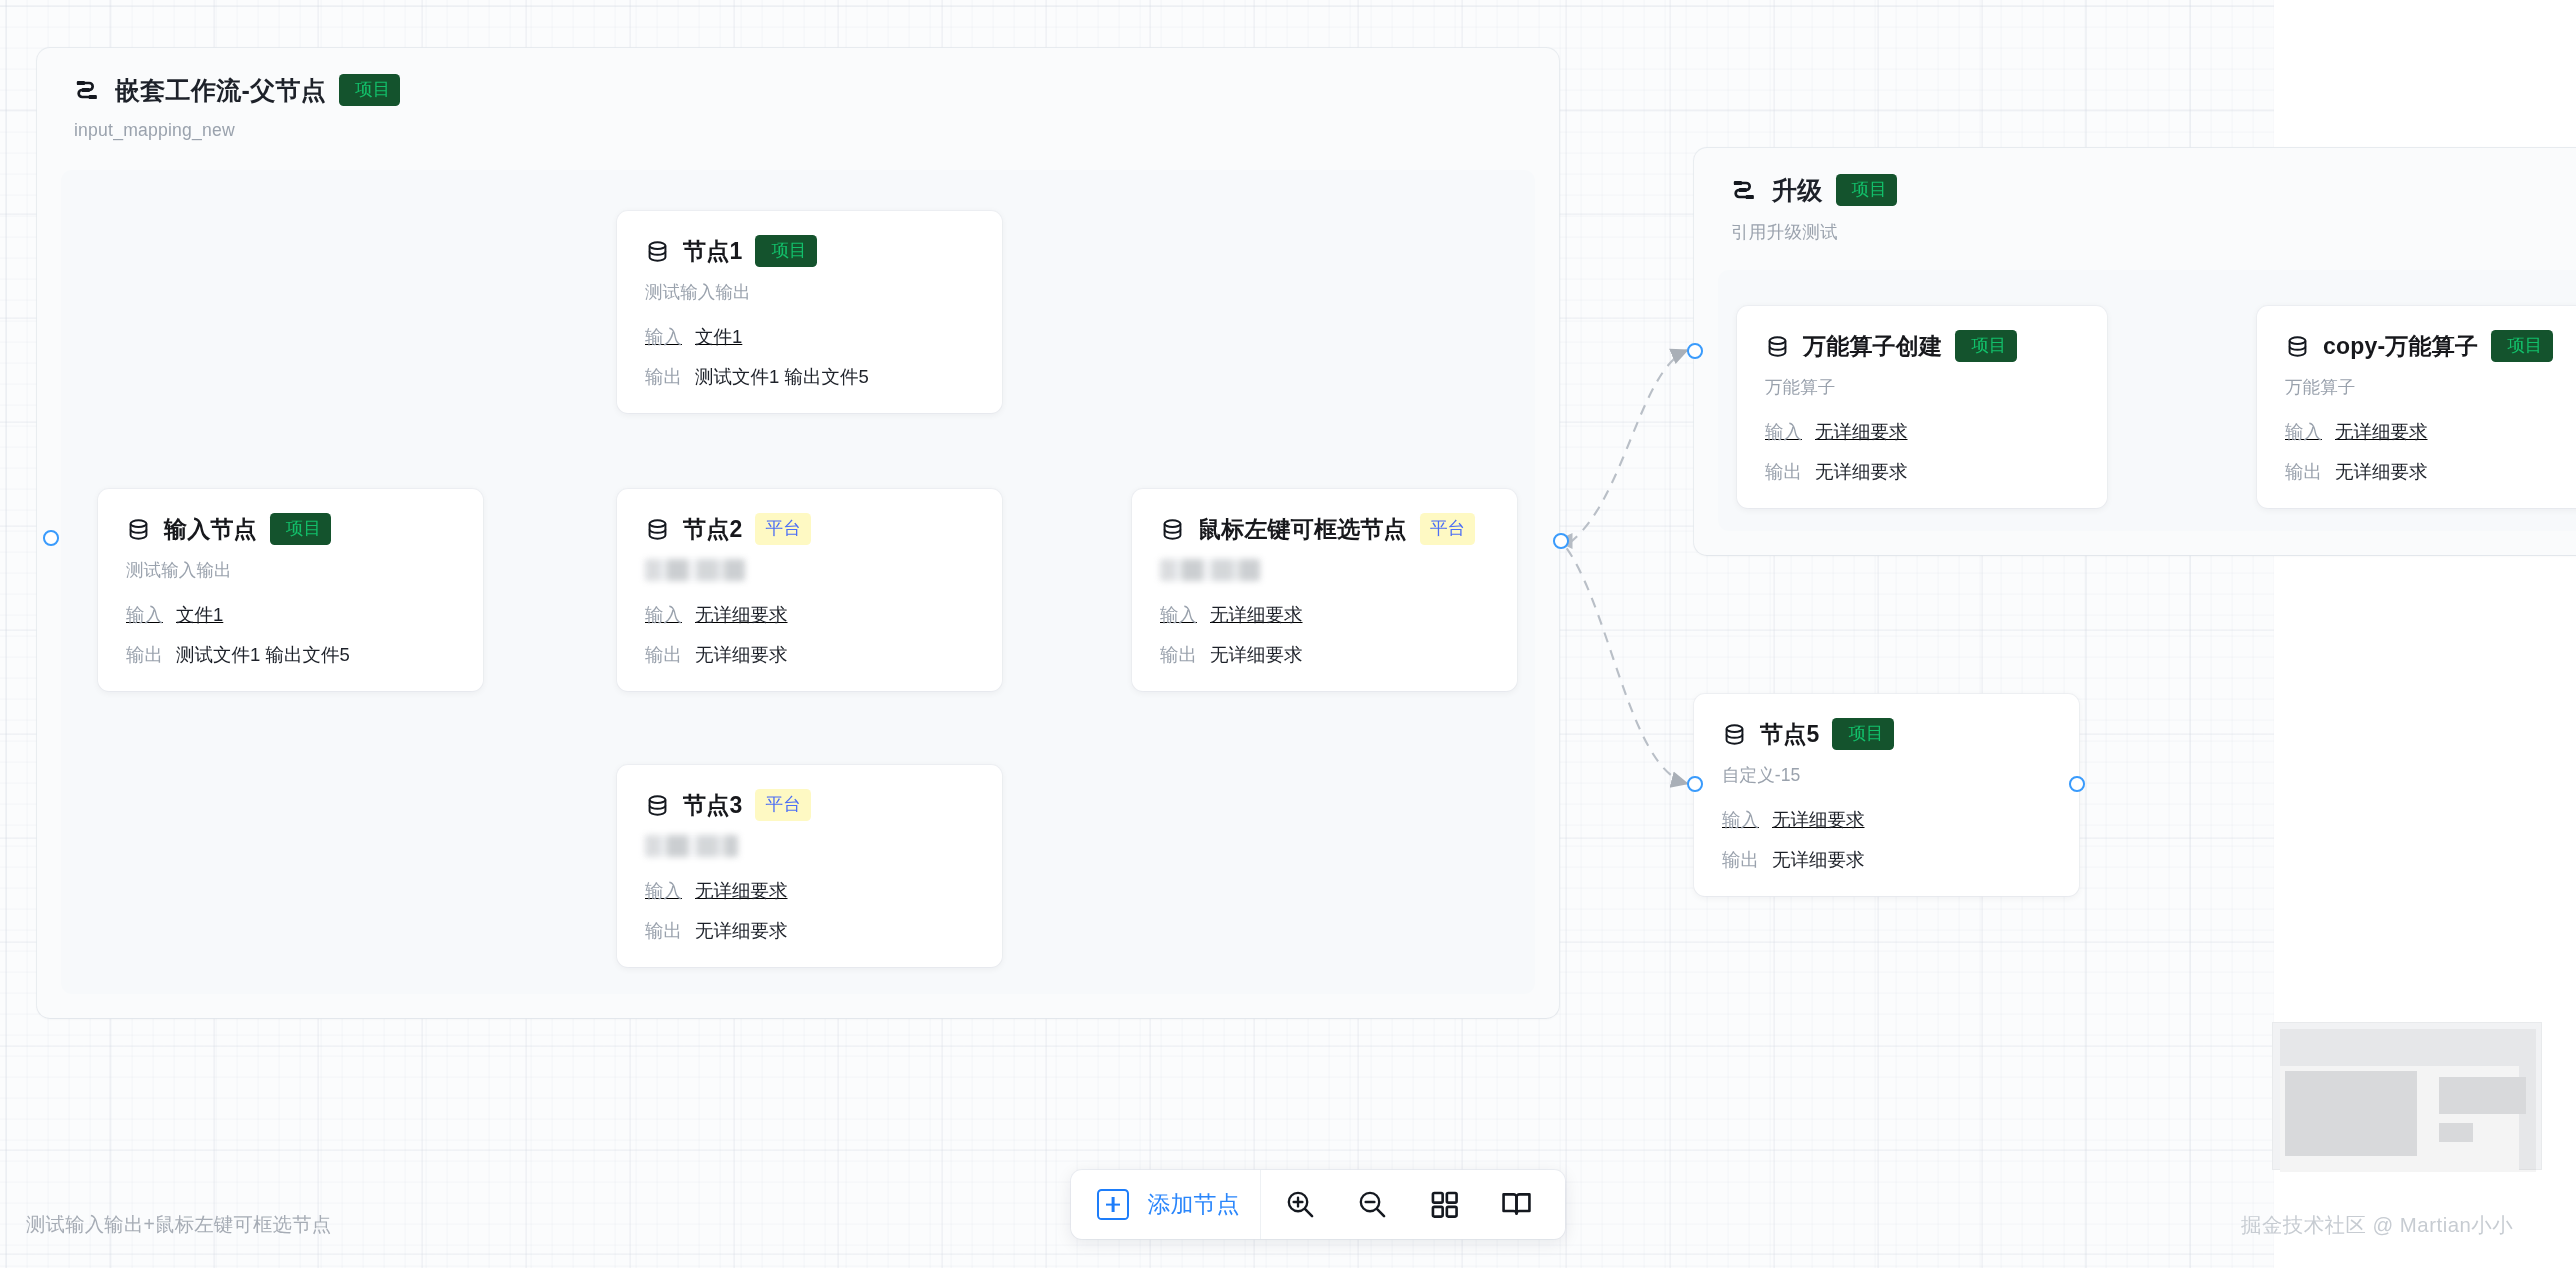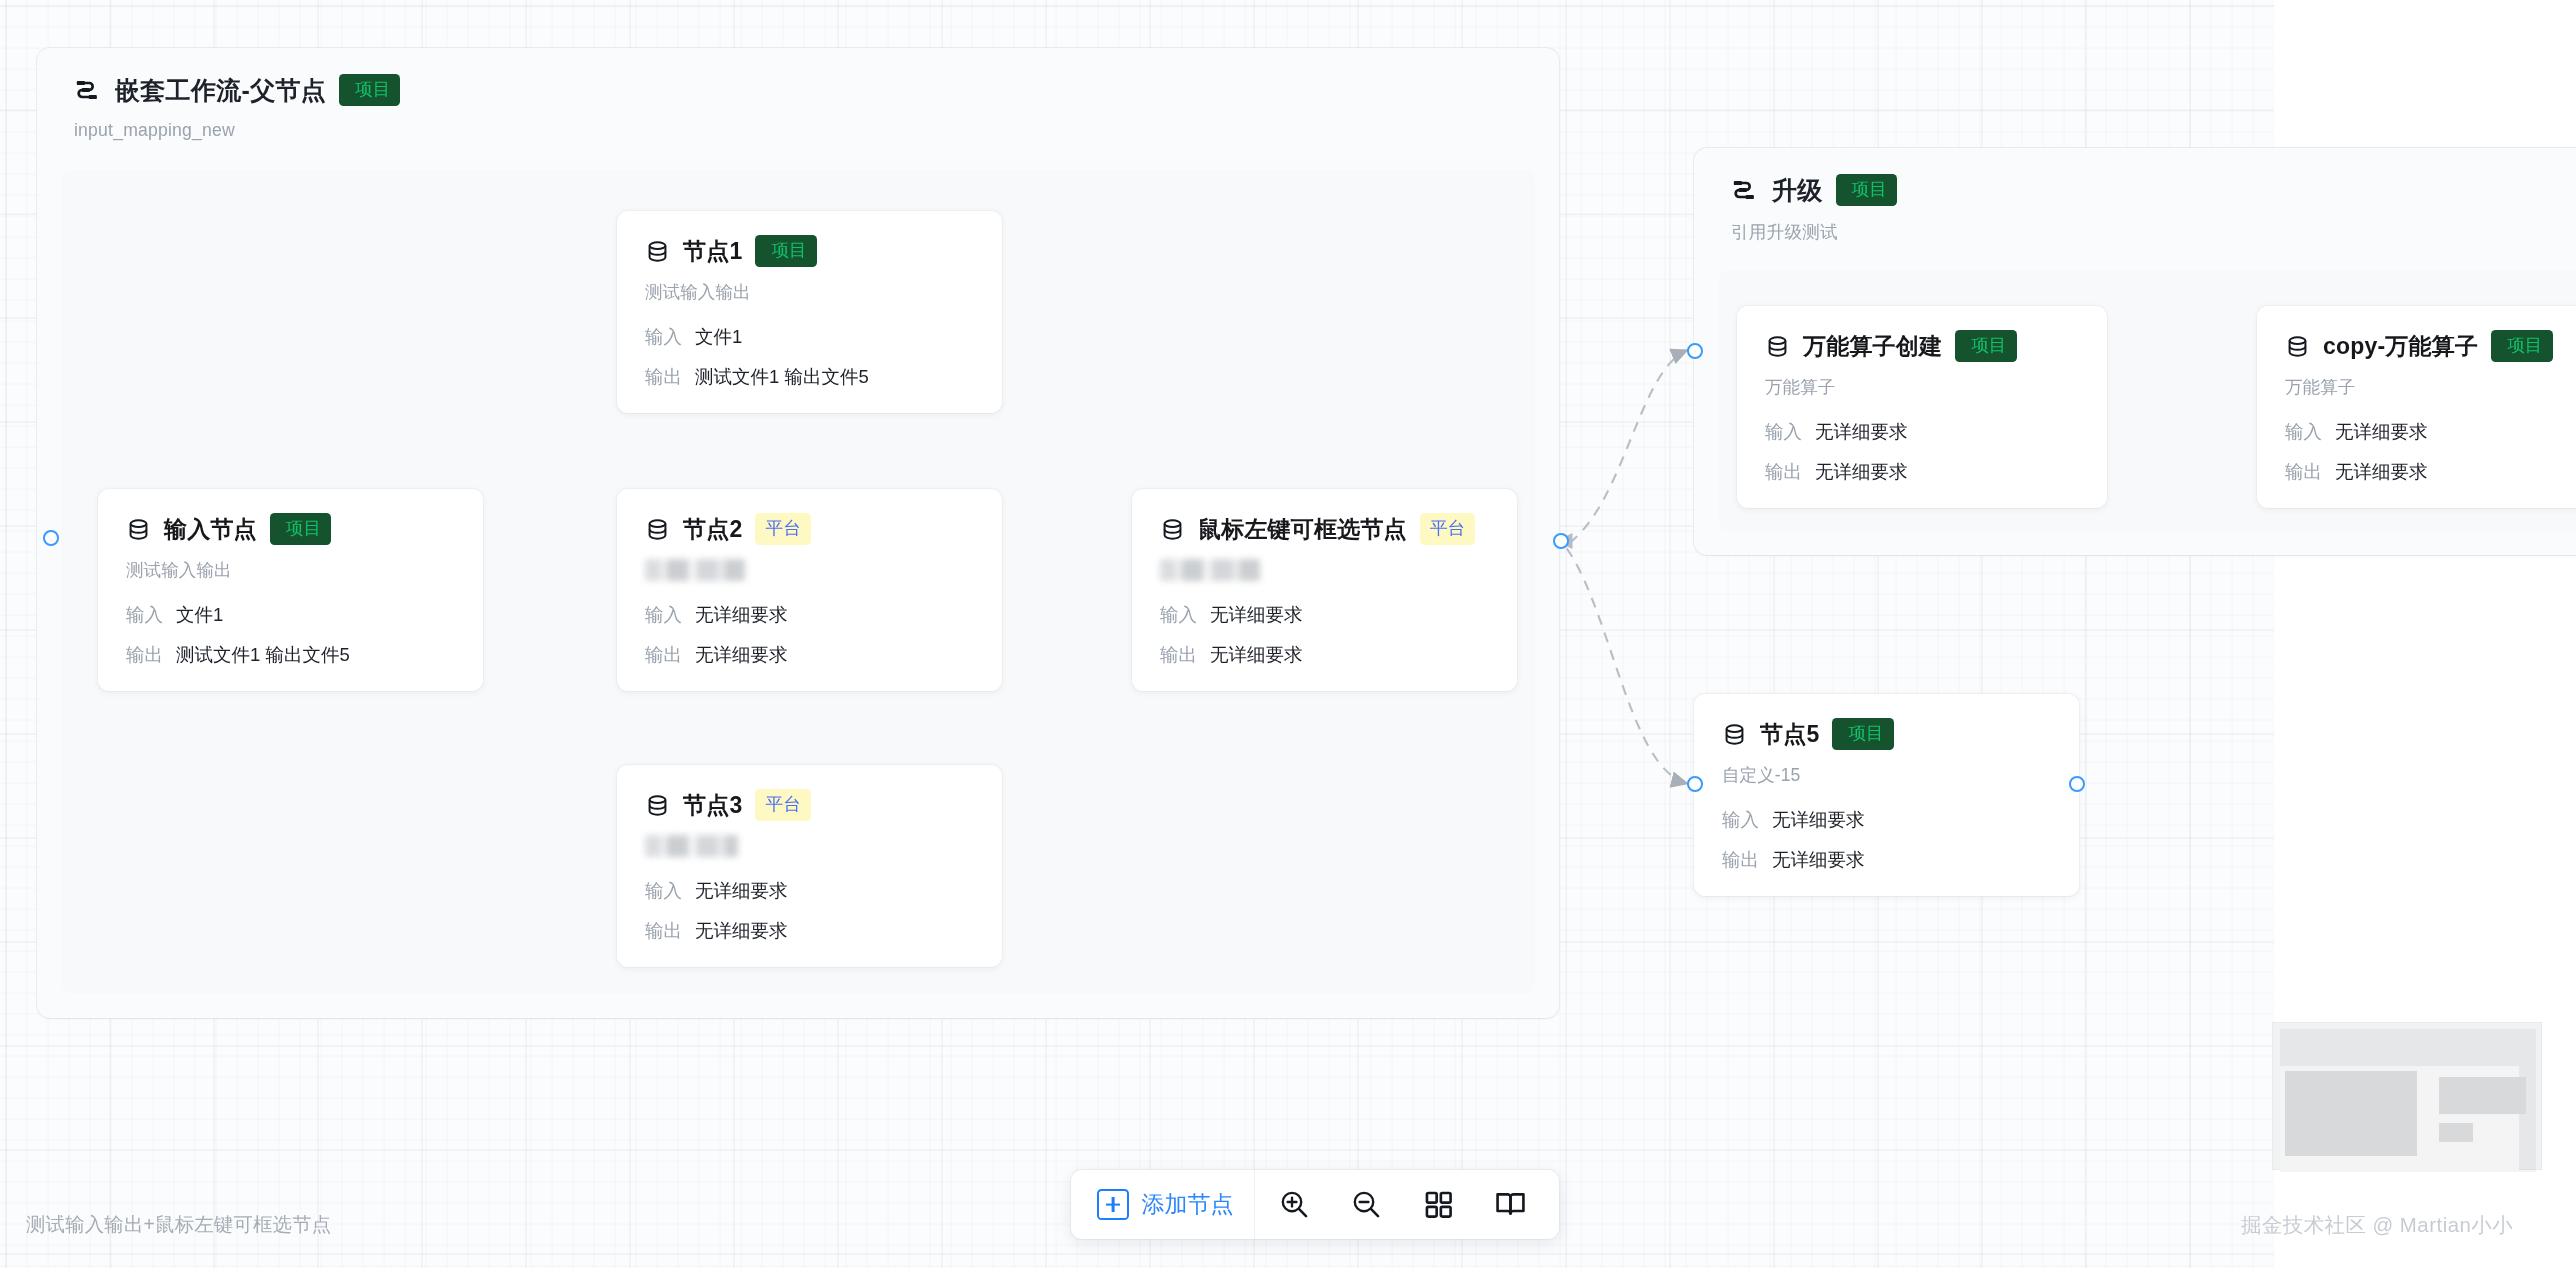--- a/index.html
+++ b/index.html
@@ -74,39 +74,39 @@
     background:
       linear-gradient(90deg,
         #d9dbde 0 15px, #eceef0 15px 22px, #c9cccf 22px 43px,
         #f2f3f5 43px 52px, #d2d5d8 52px 72px, #e6e8ea 72px 80px, #cacdd0 80px 100px);
     filter: blur(3px);
     opacity: .95;
   }
   .node-desc.blurred.w2::after { width: 93px; }
   .node-rows { margin-top: 22px; }
   .node-row { display: flex; align-items: baseline; gap: 13px; margin-top: 15px; }
-  .node-row:first-child { margin-top: 0; }
+  .node-row:first-child { margin-top: 0; text-decoration: underline; }
   .row-label { font-size: 18.5px; color: #9aa2ad; white-space: nowrap; }
   .row-value { font-size: 18.5px; color: #1d2129; white-space: nowrap; }
 
   
   .port {
     position: absolute; width: 15.7px; height: 15.7px; border-radius: 50%;
     background: #ffffff; border: 2.3px solid #3a9bfc;
   }
 
   
   .toolbar {
     position: absolute;
     display: flex; align-items: center;
     background: #ffffff; border-radius: 11px;
     box-shadow: 0 3.7px 16.7px rgba(16,24,40,0.09), 0 0 0 0.9px rgba(235,238,242,0.8);
     height: 69px; padding: 0 13px;
   }
-  .tb-add { display:flex; align-items:flex-end; gap: 13px; padding: 0 16.7px 0 13px; cursor:pointer; }
+  .tb-add { display:flex; align-items:flex-end; gap: 19px; padding: 0 16.7px 0 13px; cursor:pointer; }
   .tb-add-box {
     width: 31.5px; height: 31.5px; border: 2.3px solid #1d7dfa; border-radius: 4.6px;
     position: relative; flex: 0 0 auto;
   }
   .tb-add-box::before, .tb-add-box::after {
     content:""; position:absolute; background:#1d7dfa;
   }
   .tb-add-box::before { left: 6.5px; right: 6.5px; top: 50%; height: 2.8px; transform: translateY(-50%); }
   .tb-add-box::after  { top: 6.5px; bottom: 6.5px; left: 50%; width: 2.8px; transform: translateX(-50%); }
   .tb-add-label { font-size: 23px; color: #2a86fb; font-weight: 400; white-space: nowrap; }

